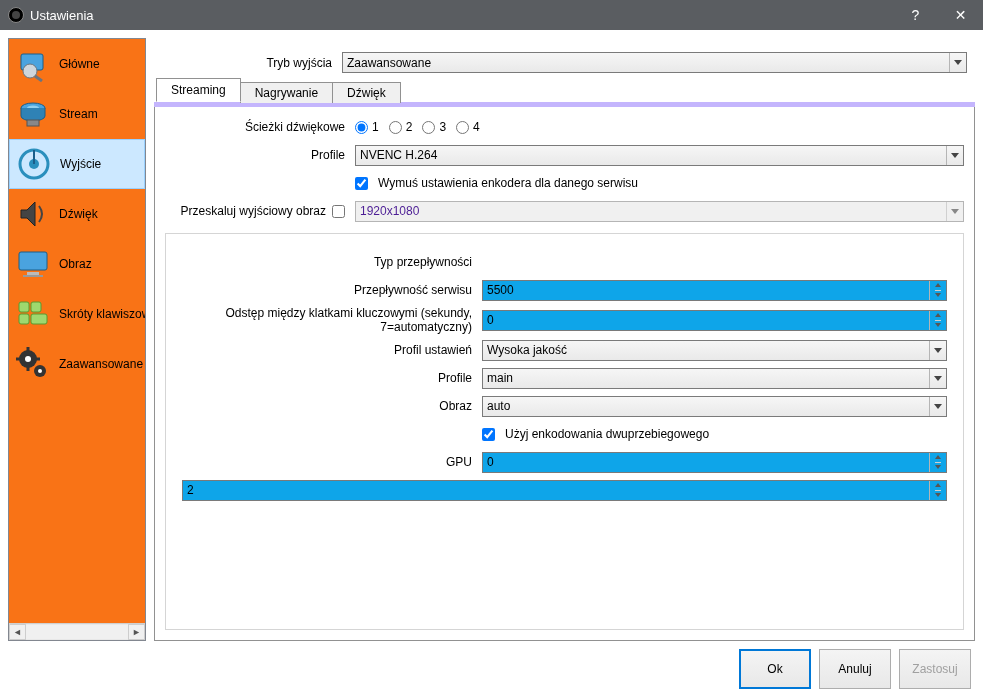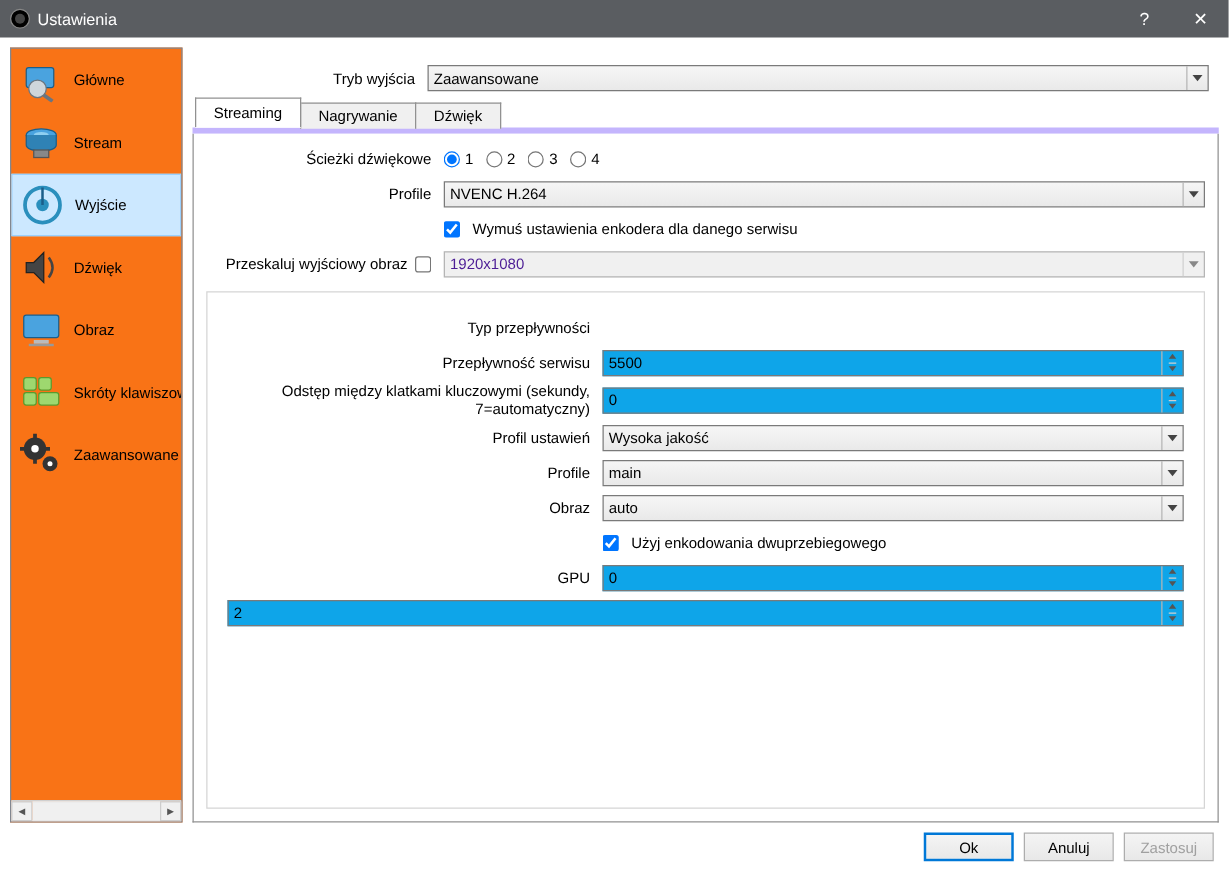--- a/index.html
+++ b/index.html
@@ -61,21 +61,21 @@
 .spinner .spin-up::before { content:""; border-left:3px solid transparent; border-right:3px solid transparent; border-bottom:4px solid #555; }
 .spinner .spin-down::before { content:""; border-left:3px solid transparent; border-right:3px solid transparent; border-top:4px solid #555; }
 .spinner .spin-up { border-bottom:1px solid #d0d0d0; }
 
 
 .combo.disabled { background:#f0f0f0; color:#4c1d95; border-color:#b5b5b5; }
 .combo.disabled .arrow { border-left-color:#d0d0d0; }
 
 
 .footer { display:flex; justify-content:flex-end; gap:8px; padding:8px 4px 2px 4px; }
-.btn { min-width:72px; height:23px; border:1px solid #adadad; background:linear-gradient(#f4f4f4,#e8e8e8); display:flex; align-items:center; justify-content:center; padding:0 12px; cursor:default; }
+.btn { min-width:72px; height:40px; border:1px solid #adadad; background:linear-gradient(#f4f4f4,#e8e8e8); display:flex; align-items:center; justify-content:center; padding:0 12px; cursor:default; }
 .btn.primary { border:2px solid #0078d7; }
 .btn.disabled { color:#a0a0a0; }
 
 .w-top { width: 180px; }
 .w-tab { width: 190px; }
 .w-grp { width: 300px; }
 </style>
 </head>
 <body>
 

